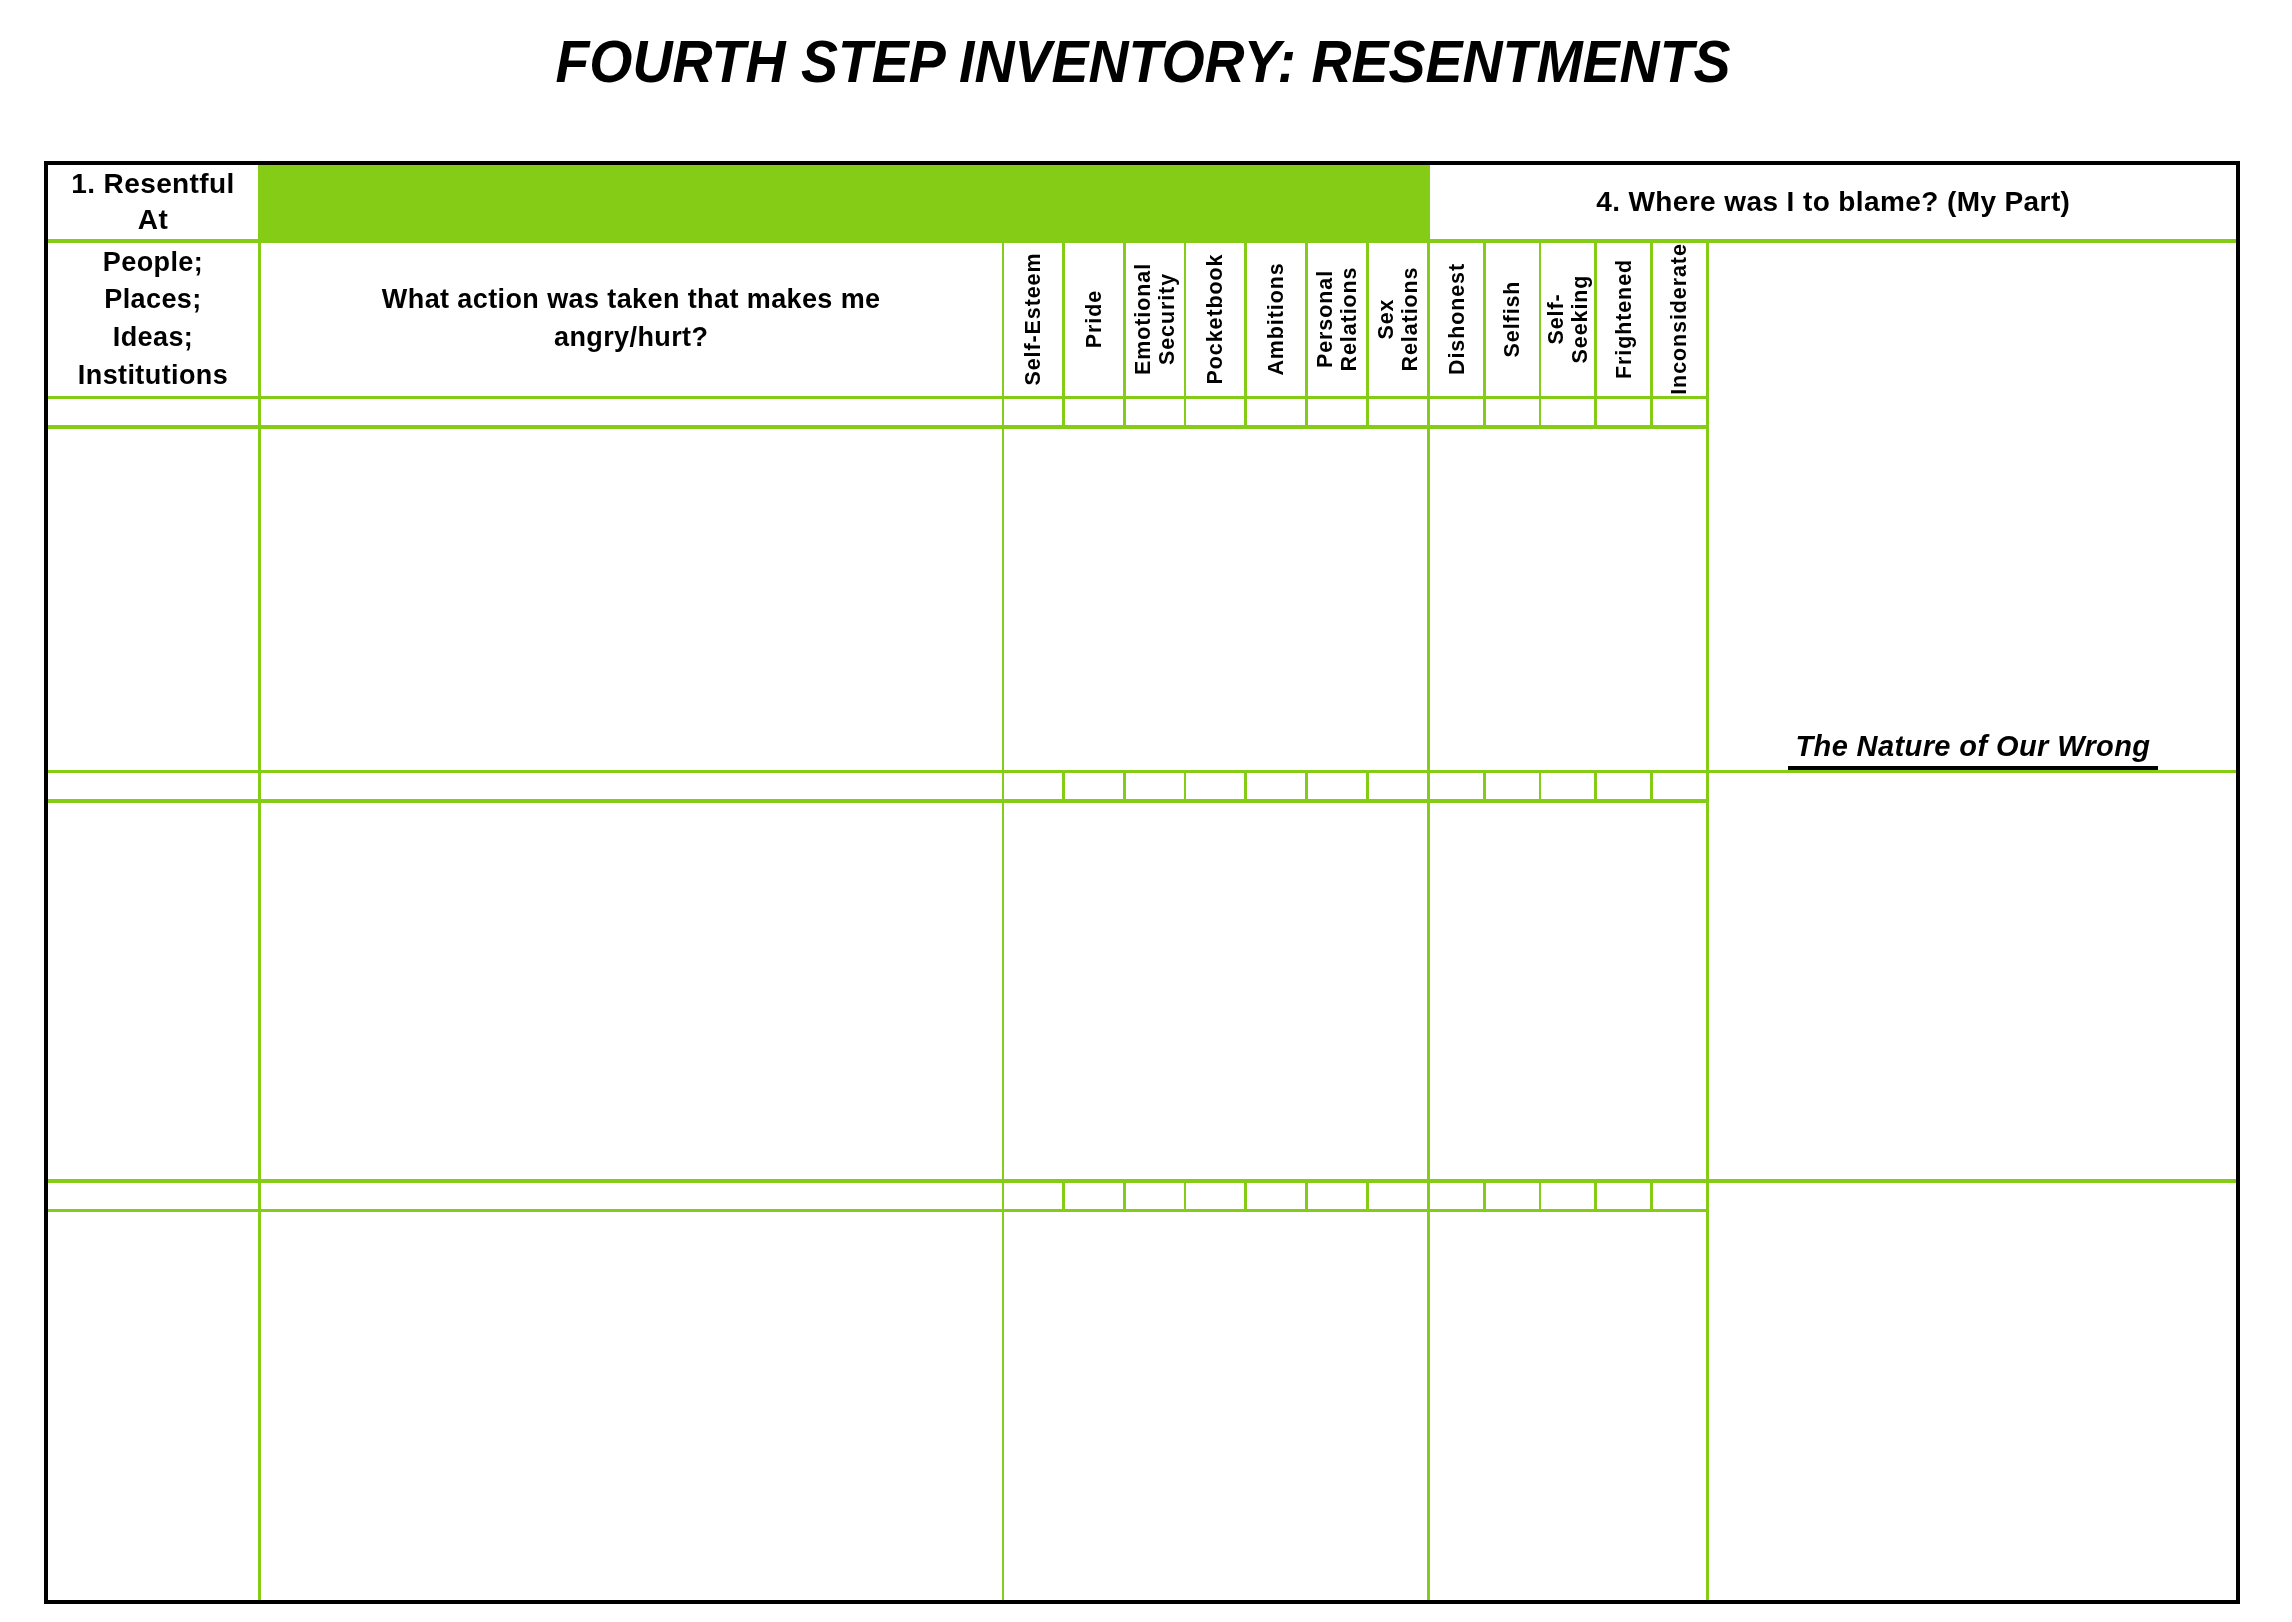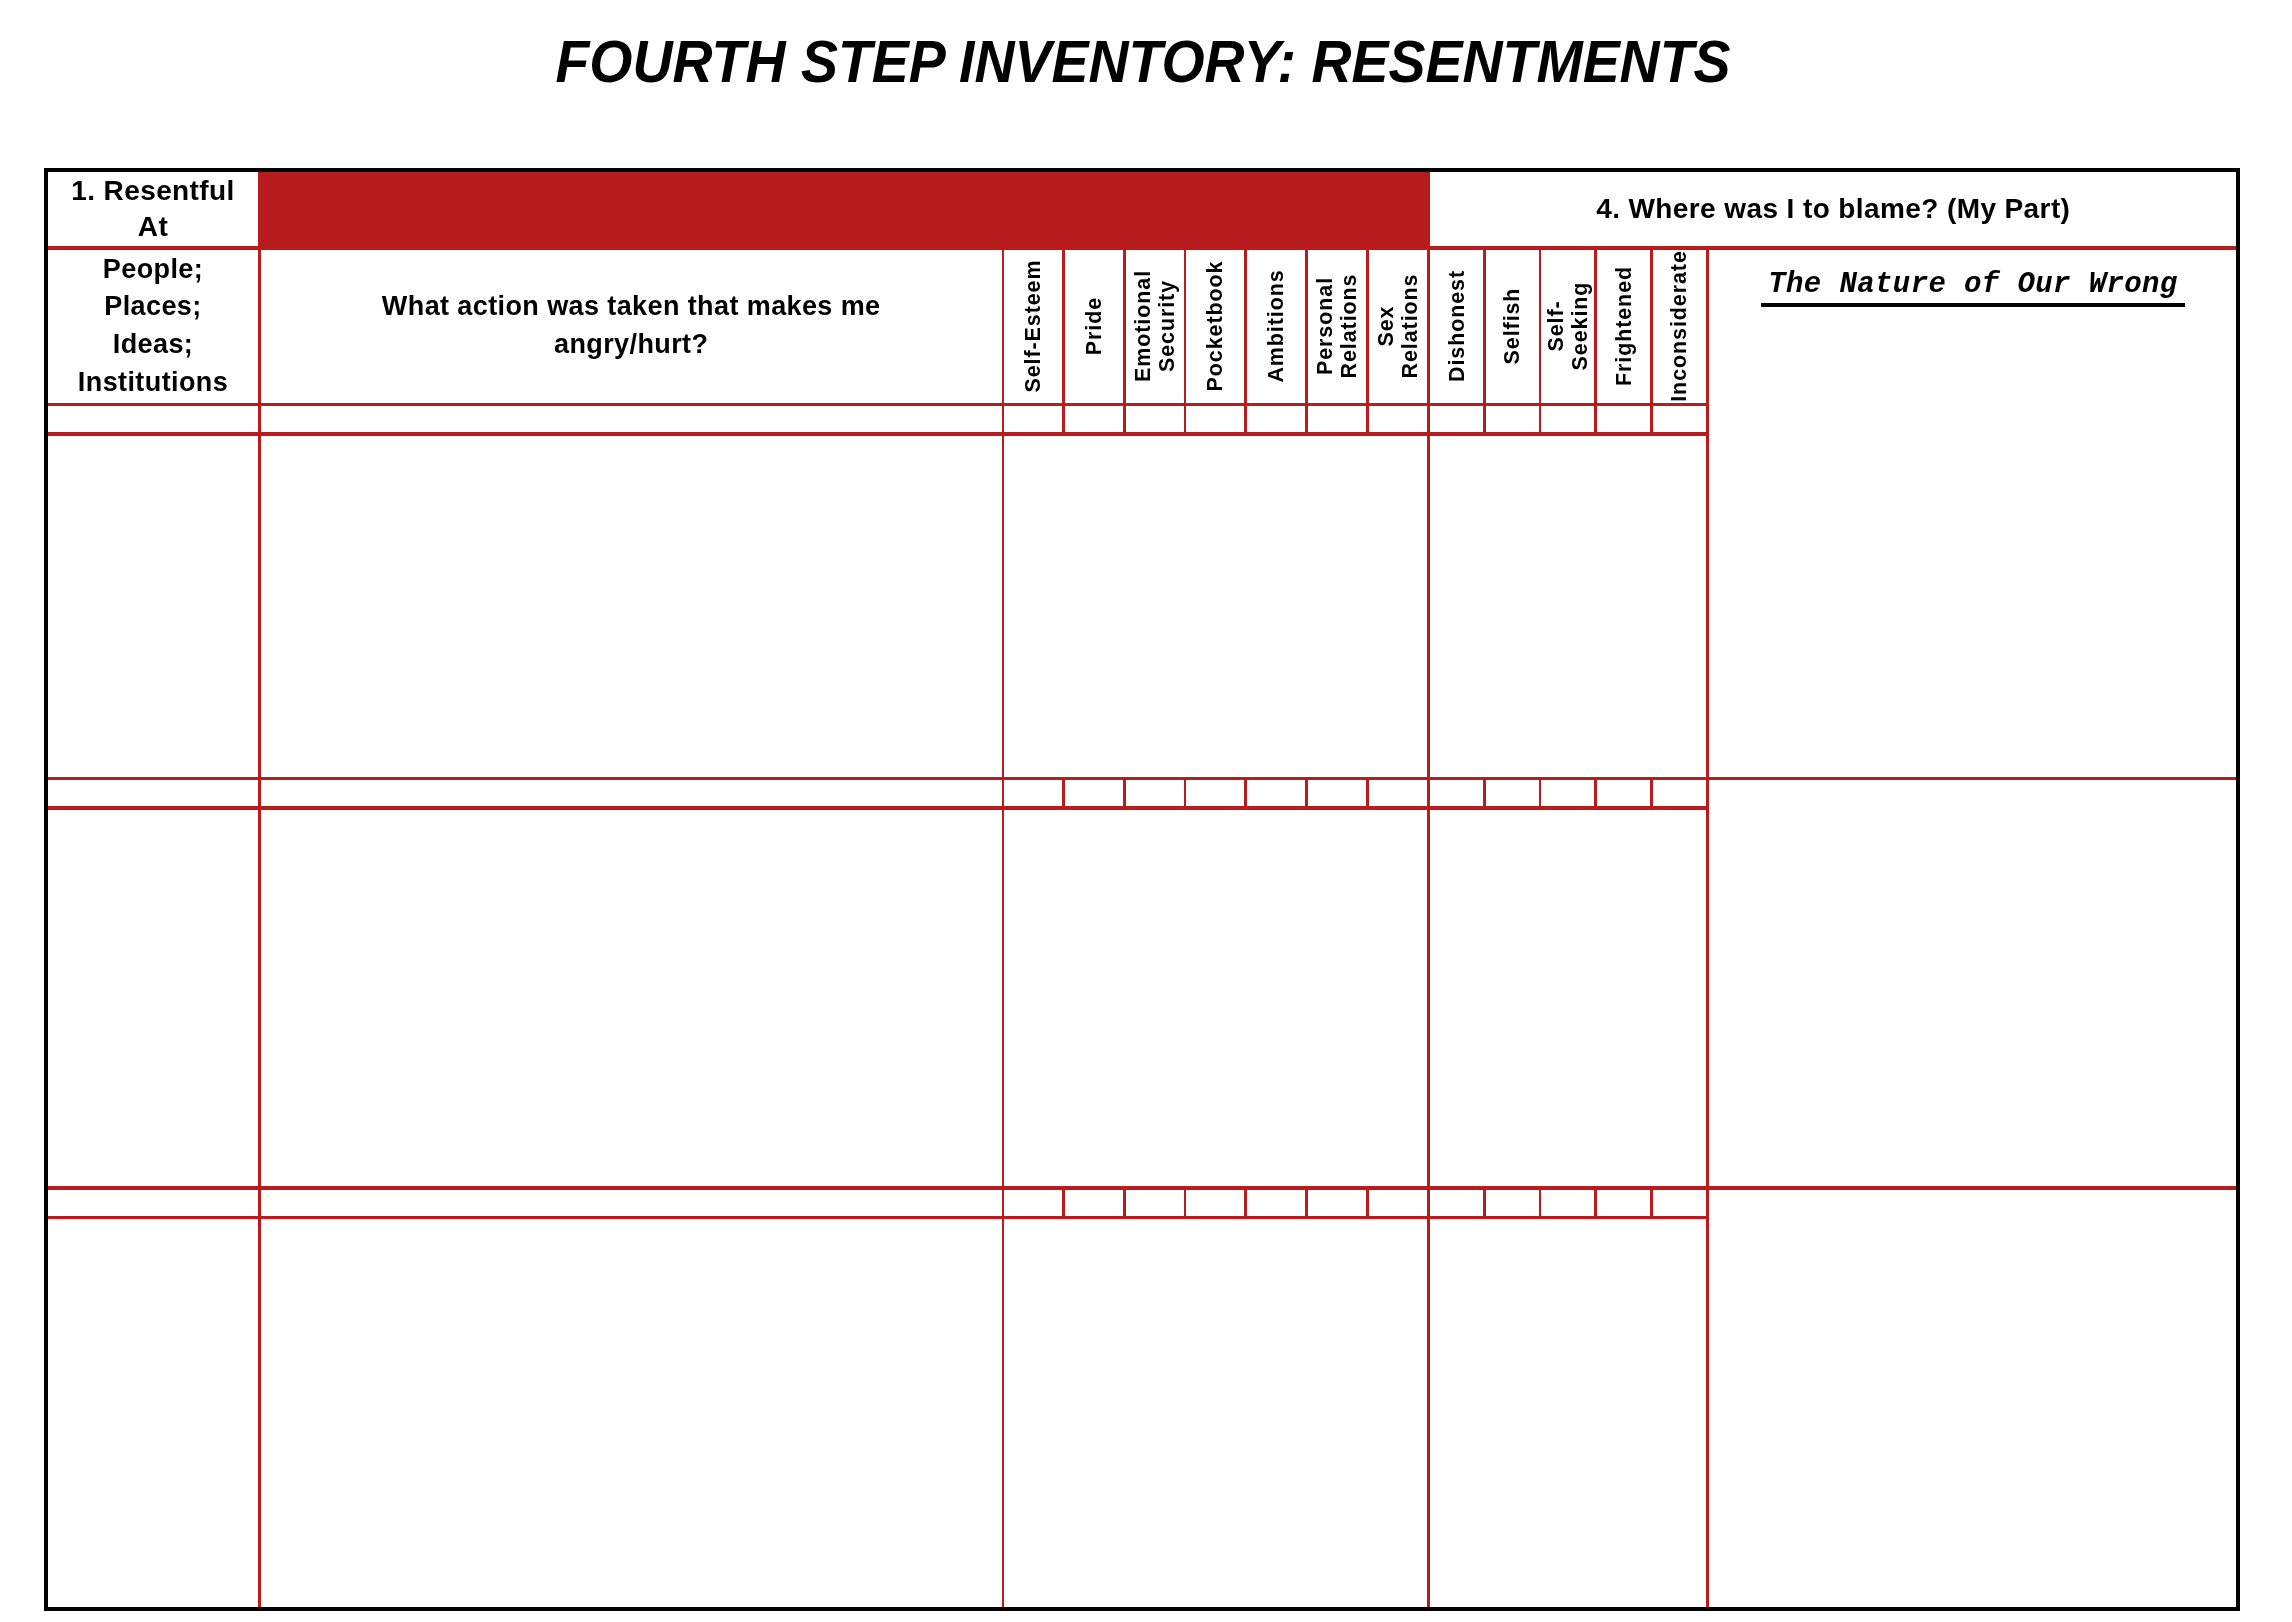--- a/index.html
+++ b/index.html
@@ -14,23 +14,23 @@
   .page-title {
     position:absolute; top:30px; left:44px; width:2198px;
     text-align:center;
     font-weight:700; font-style:italic;
     font-size:59px; line-height:1.1;
     letter-spacing:0px;
     transform:scaleX(0.94);
     white-space:nowrap;
   }
   .grid {
-    position:absolute; left:44px; top:168px;
+    position:absolute; left:44px; top:161px;
     display:grid;
-    background:#b91c1c;
+    background:#84cc16;
     border:4.5px solid #000000;
     grid-template-columns:210px 2.7px 741px 2.7px 58px 2.7px 58px 2.7px 58px 2.7px 58px 2.7px 58px 2.7px 58px 2.7px 58px 3.6px 53px 2.7px 53px 2.7px 53px 2.7px 53px 2.7px 53px 3.6px 527px;
     grid-template-rows:74px 3.6px 153px 3.6px 26px 3.6px 341px 3.6px 26px 3.6px 376px 3.6px 26px 3.6px 388px;
   }
   .c { background:#ffffff; }
   .hdr {
     display:flex; align-items:center; justify-content:center;
     text-align:center; font-weight:700;
     white-space:pre-line;
   }
@@ -38,21 +38,21 @@
   .sub { font-size:27px; line-height:1.4; letter-spacing:0.4px; }
   .vcell { position:relative; overflow:visible; }
   .vtext {
     position:absolute; top:50%; left:50%;
     transform:translate(-50%,-50%) rotate(-90deg);
     font-weight:700; font-size:21.5px; line-height:1.12;
     letter-spacing:0.9px; text-align:center;
     white-space:pre; width:max-content;
   }
   .naturecell {
-    display:flex; justify-content:center; align-items:flex-start;font-family:Liberation Mono, monospace;
+    display:flex; justify-content:center; align-items:flex-end;
   }
   .nature-h {
     margin-top:18px;
     font-weight:700; font-style:italic; font-size:29px;
     letter-spacing:0.4px;
     border-bottom:4.5px solid #000000;
     padding:0 7.2px 2.7px 7.2px;
     white-space:nowrap;
   }
 </style>

